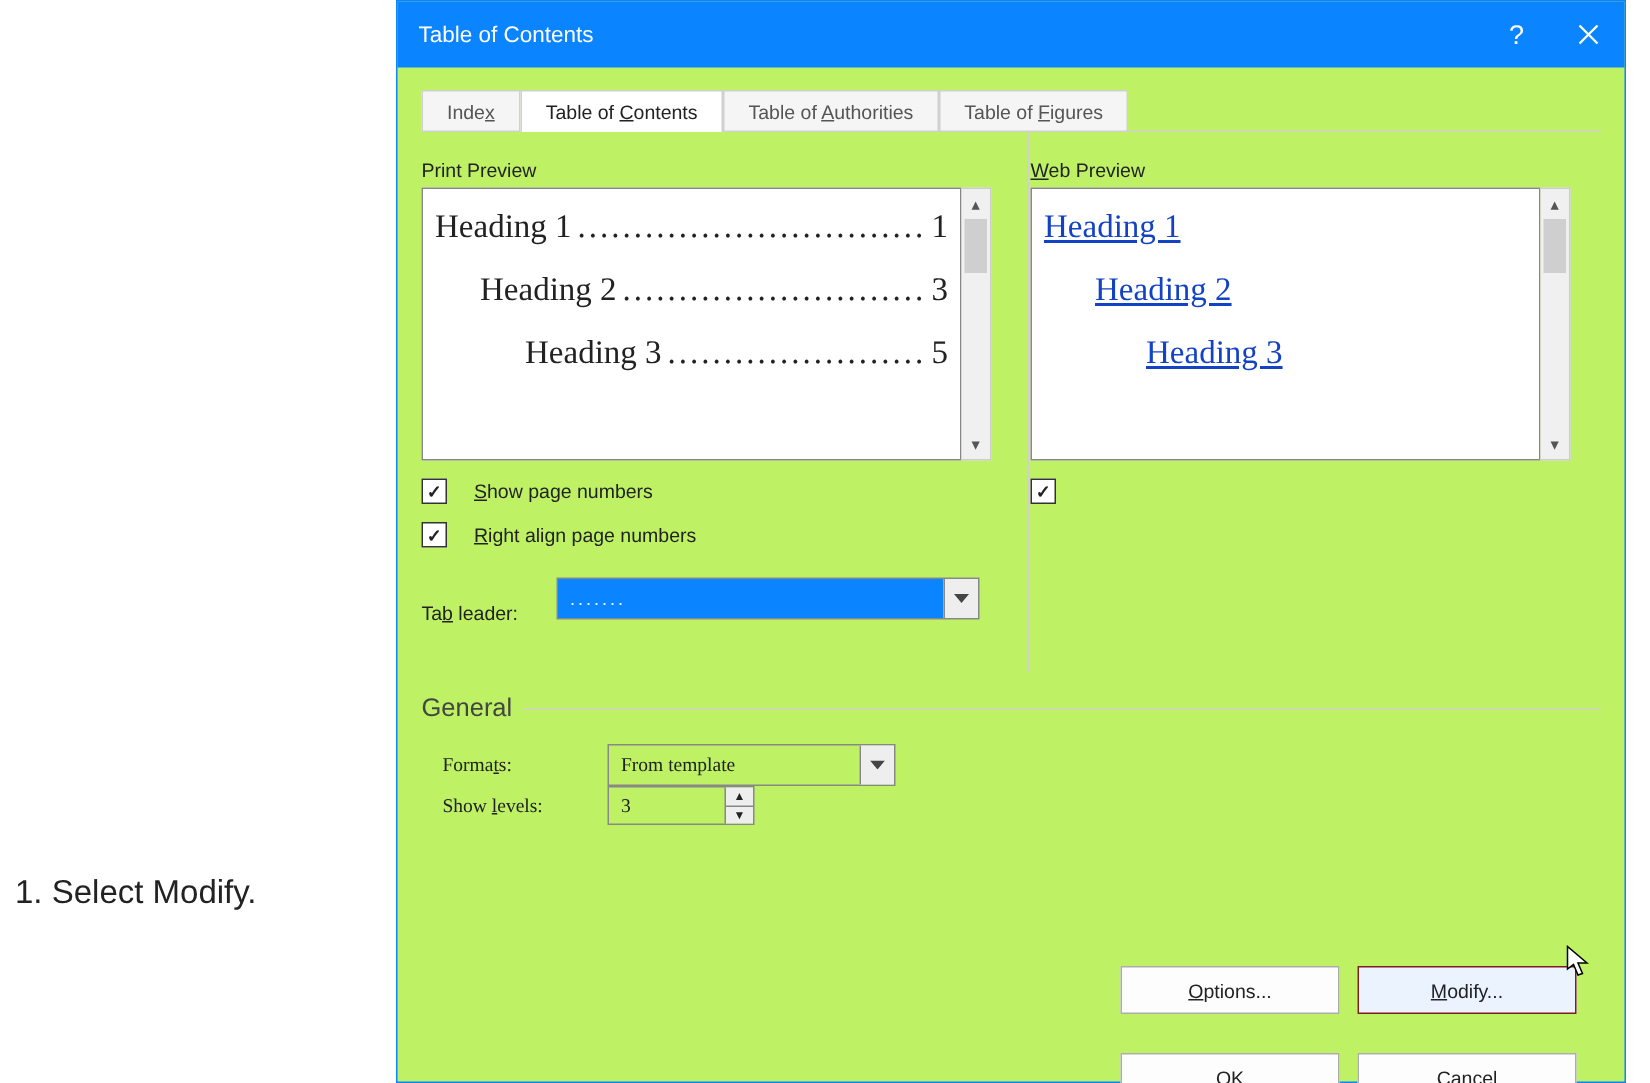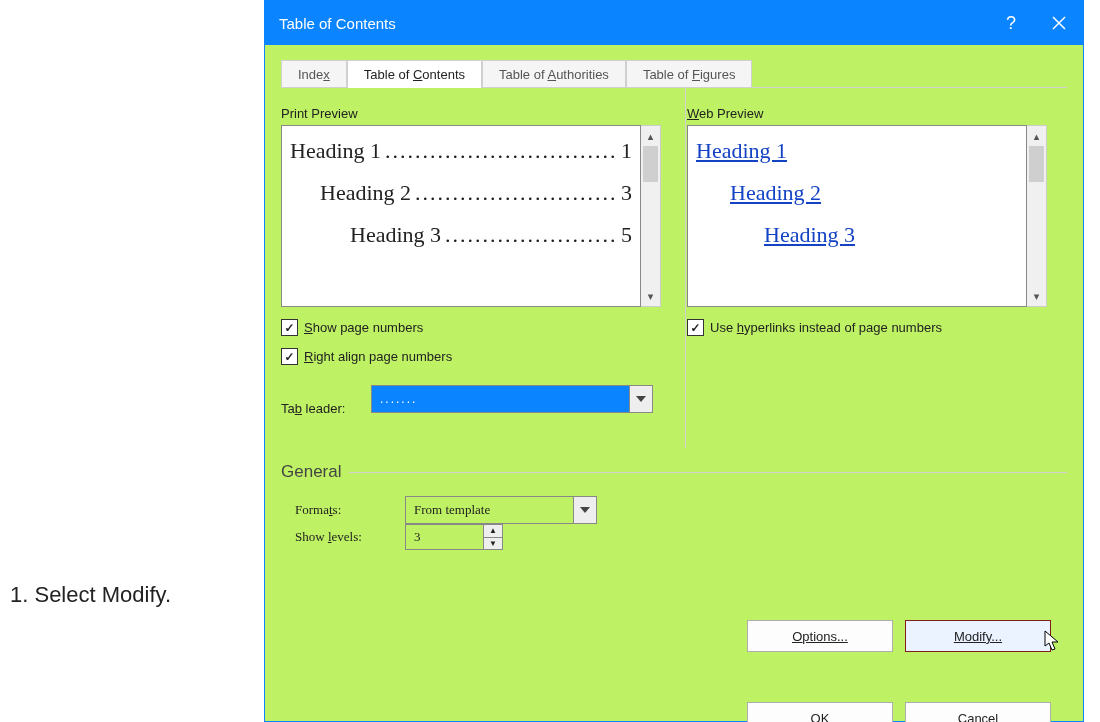--- a/index.html
+++ b/index.html
@@ -169,21 +169,21 @@
   
   .wp-line {
     font-family: "Times New Roman", serif;
     font-size: 22px;
     line-height: 1.9;
   }
   .wp-line a { color: #1342c4; text-decoration: underline; }
   .wp-line.l2 { padding-left: 34px; }
   .wp-line.l3 { padding-left: 68px; }
   
-  .chk-row { margin-top: 12px; display:flex; align-items:center; gap:6px; font-size:13px; }
+  .chk-row { margin-top: 12px; display:flex; align-items:center; gap:18px; font-size:13px; }
   .chk {
     width: 15px; height: 15px; border:1px solid #333; background:#fff;
     display:inline-flex; align-items:center; justify-content:center;
     font-size: 12px; line-height: 1;
   }
   .chk.checked::after { content: "✓"; color:#222; font-weight:600; }
   
   .tl-row { margin-top: 16px; display:flex; align-items:center; gap:10px; }
   .tl-row .lbl { width: 80px; margin-top: 20px; }
   .select {
@@ -220,21 +220,21 @@
     display:flex; border:1px solid #888; height:24px; width:96px;
   }
   .spinner .spin-val { flex:1 1 auto; padding:0 8px; display:flex; align-items:center; }
   .spinner .spin-btns { width:18px; border-left:1px solid #888; display:flex; flex-direction:column; }
   .spinner .spin-btns div { flex:1 1 50%; background:#eee; display:flex; align-items:center; justify-content:center; font-size:8px; cursor:pointer; }
   .spinner .spin-btns div:first-child { border-bottom:1px solid #888; }
   
   .btn-row {
     position:absolute; right: 16px; display:flex; gap:12px;
   }
-  .btn-row.upper { top: 532px; text-decoration: underline; }
+  .btn-row.upper { top: 556px; }
   .btn-row.lower { top: 614px; }
   .btn {
     min-width: 116px; height: 30px; border:1px solid #adadad; background:#fdfdfd;
     display:flex; align-items:center; justify-content:center; font-size:13px; cursor:pointer;
     padding: 0 14px;
   }
   .btn.focus {
     border: 1px solid #7f1d1d;
     background: #eaf3ff;
   }
@@ -334,21 +334,20 @@
               </div>
             <div class="vscroll">
               <div class="arrow">▴</div>
               <div class="thumb"></div>
               <div class="track"></div>
               <div class="arrow">▾</div>
             </div>
           </div>
           <div class="chk-row">
             <span class="chk checked"></span>
-            <span><span>Use </span><span class="underline-letter">h</span><span>yperlinks instead of page numbers</span></span>
           </div>
         </div>
       </div>
 
       <div class="general">
         <div class="general-title">
           <span>General</span>
             <span class="line"></span>
         </div>
         <div class="general-grid">

